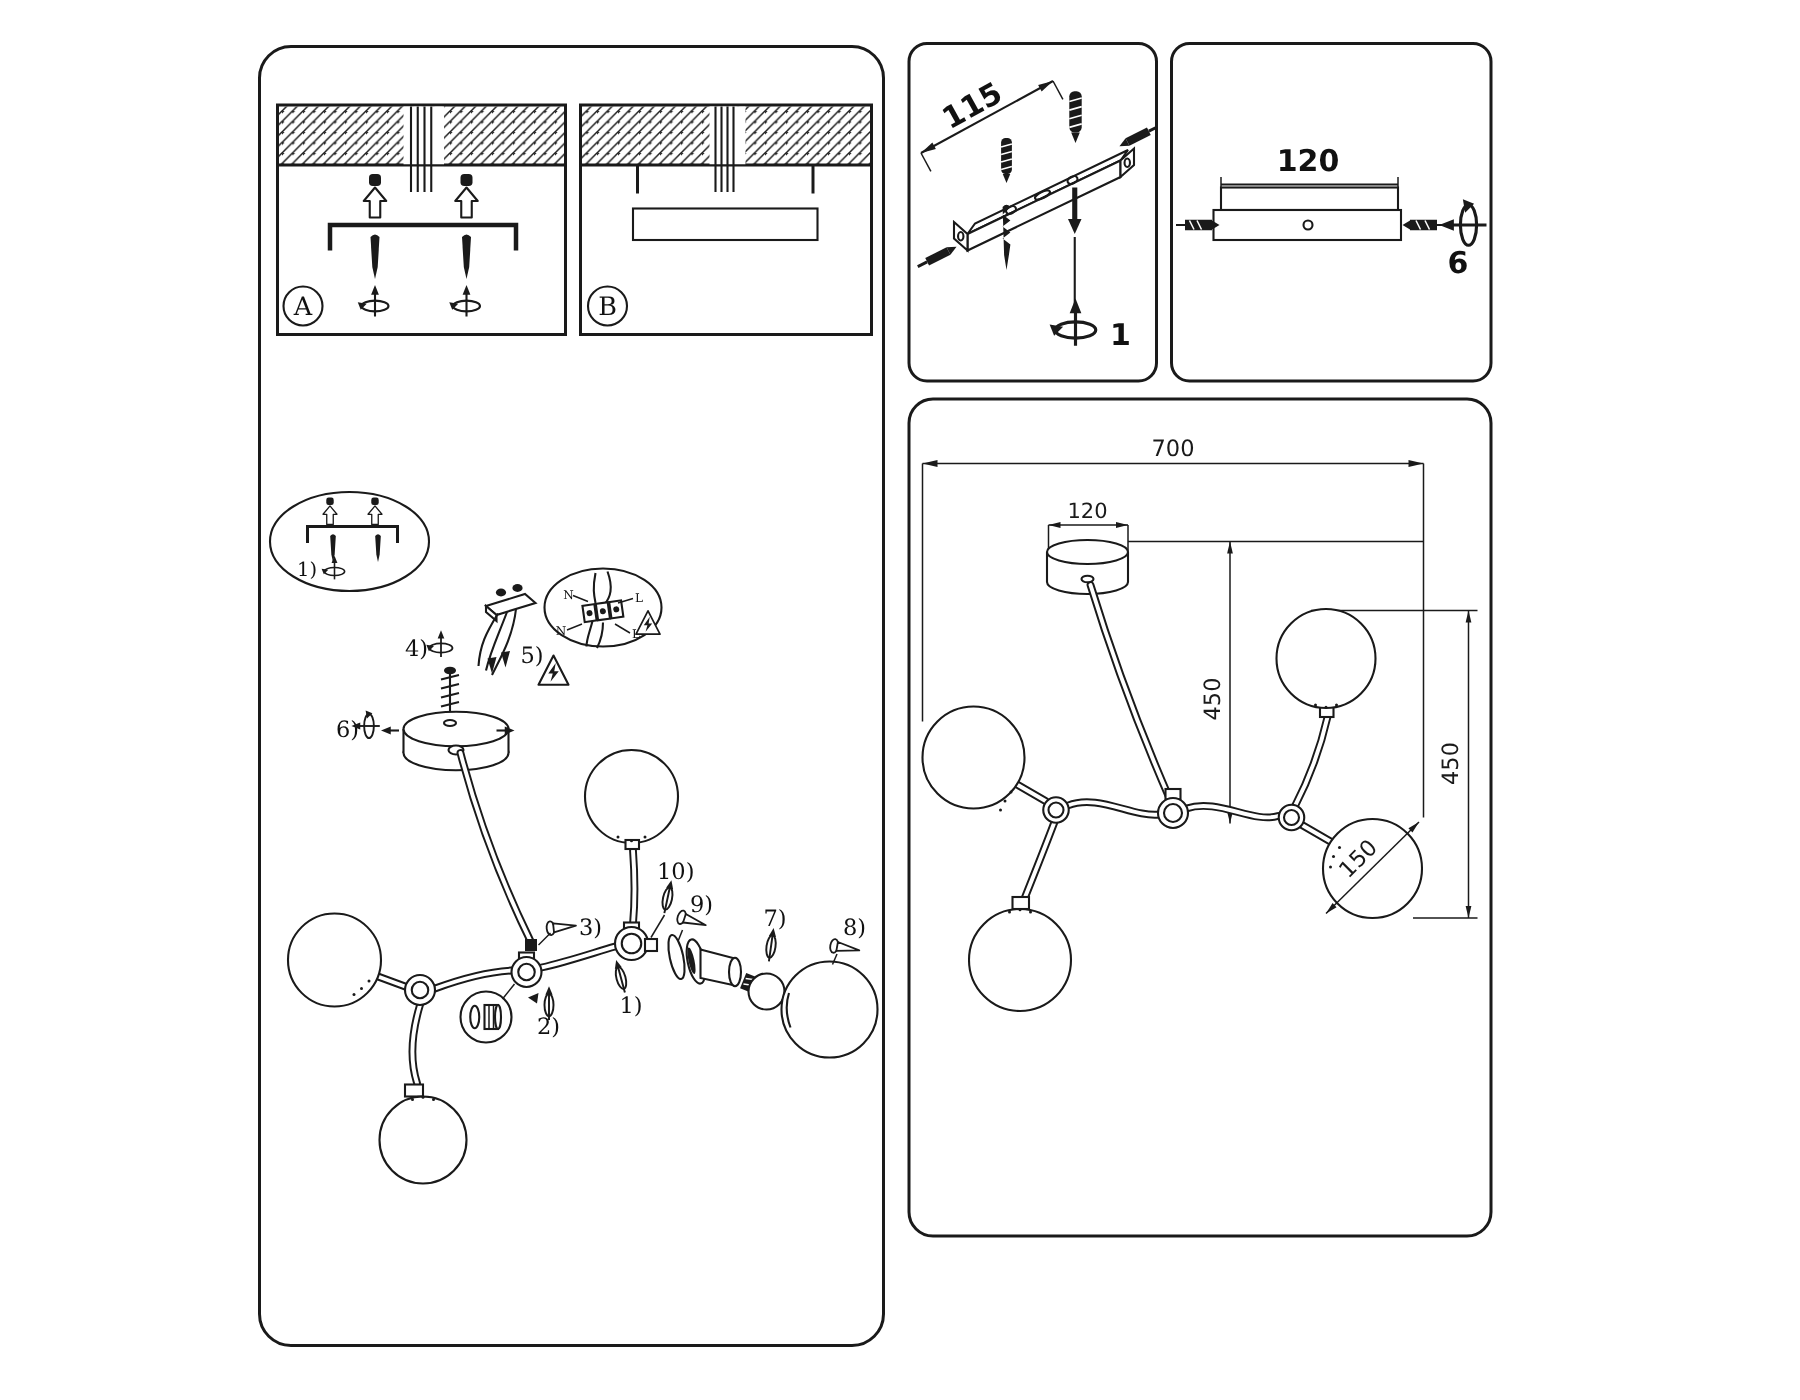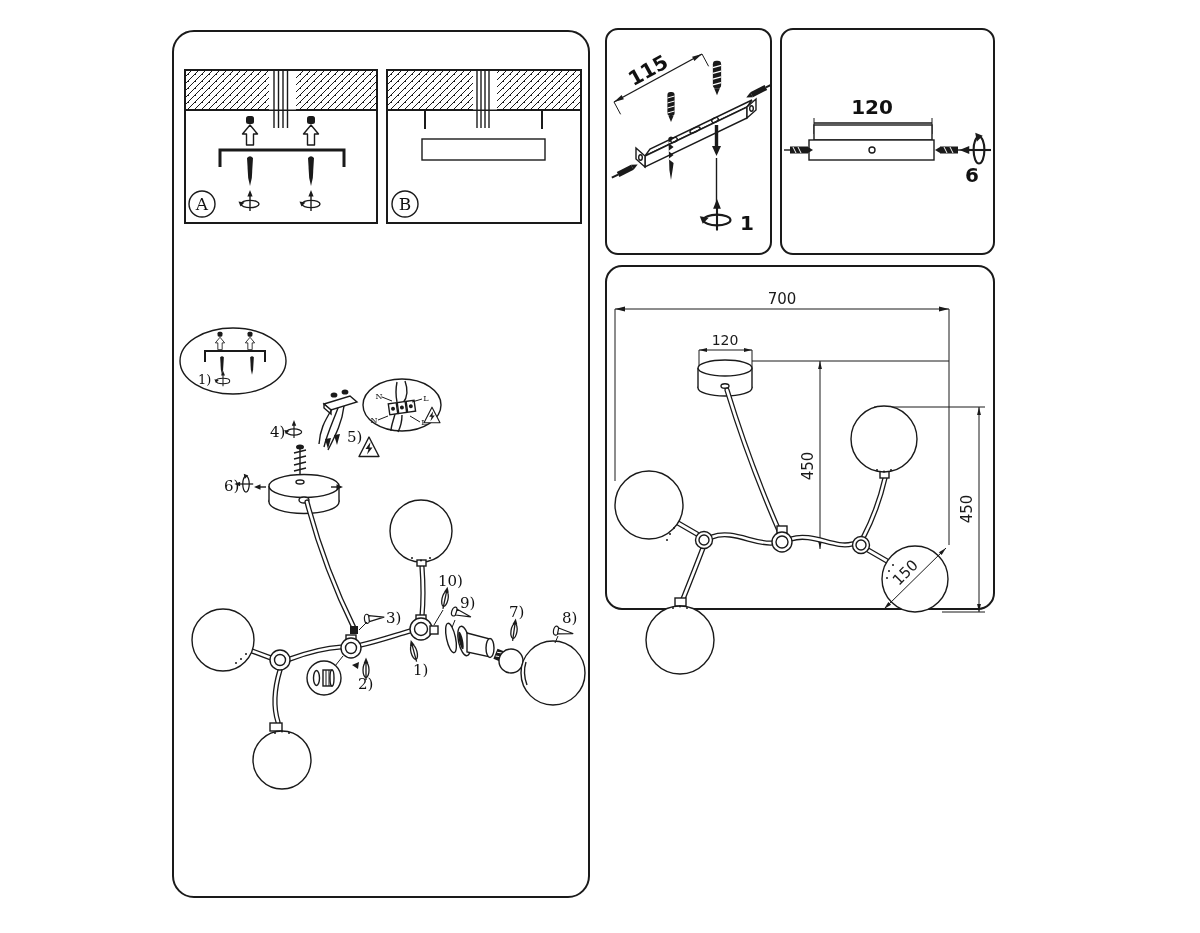--- a/index.html
+++ b/index.html
@@ -2,21 +2,21 @@
 <html><head>
 <meta charset="utf-8">
 <style>
   html,body{margin:0;padding:0;background:#ffffff;}
   .page{position:relative;width:1200px;height:933px;background:#fff;overflow:hidden;
         font-family:"DejaVu Sans",sans-serif;}
   .card{position:absolute;background:#fff;border:2px solid #1a1a1a;box-sizing:border-box;}
   #card-instructions{left:172px;top:30px;width:418px;height:868px;border-radius:22px;}
   #card-bracket{left:605px;top:28px;width:167px;height:227px;border-radius:13px;}
   #card-canopy{left:780px;top:28px;width:215px;height:227px;border-radius:13px;}
-  #card-dimensions{left:605px;top:265px;width:390px;height:345px;border-radius:17px;}
+  #card-dimensions{left:605px;top:265px;width:390px;height:560px;border-radius:17px;}
   svg{display:block;}
   .ln{stroke:#1a1a1a;fill:none;stroke-width:1.4;}
   .ln2{stroke:#1a1a1a;fill:none;stroke-width:2;}
   .thin{stroke:#1a1a1a;fill:none;stroke-width:1;}
   .wfill{fill:#fff;stroke:#1a1a1a;stroke-width:1.4;}
   .bfill{fill:#1a1a1a;stroke:none;}
   .tube-o{stroke:#1a1a1a;stroke-width:5.2;fill:none;stroke-linecap:round;}
   .tube-i{stroke:#fff;stroke-width:2.6;fill:none;stroke-linecap:round;}
   .dim{font-family:"DejaVu Sans",sans-serif;font-size:15px;fill:#1a1a1a;}
   .dimsm{font-family:"DejaVu Sans",sans-serif;font-size:14px;fill:#1a1a1a;}

